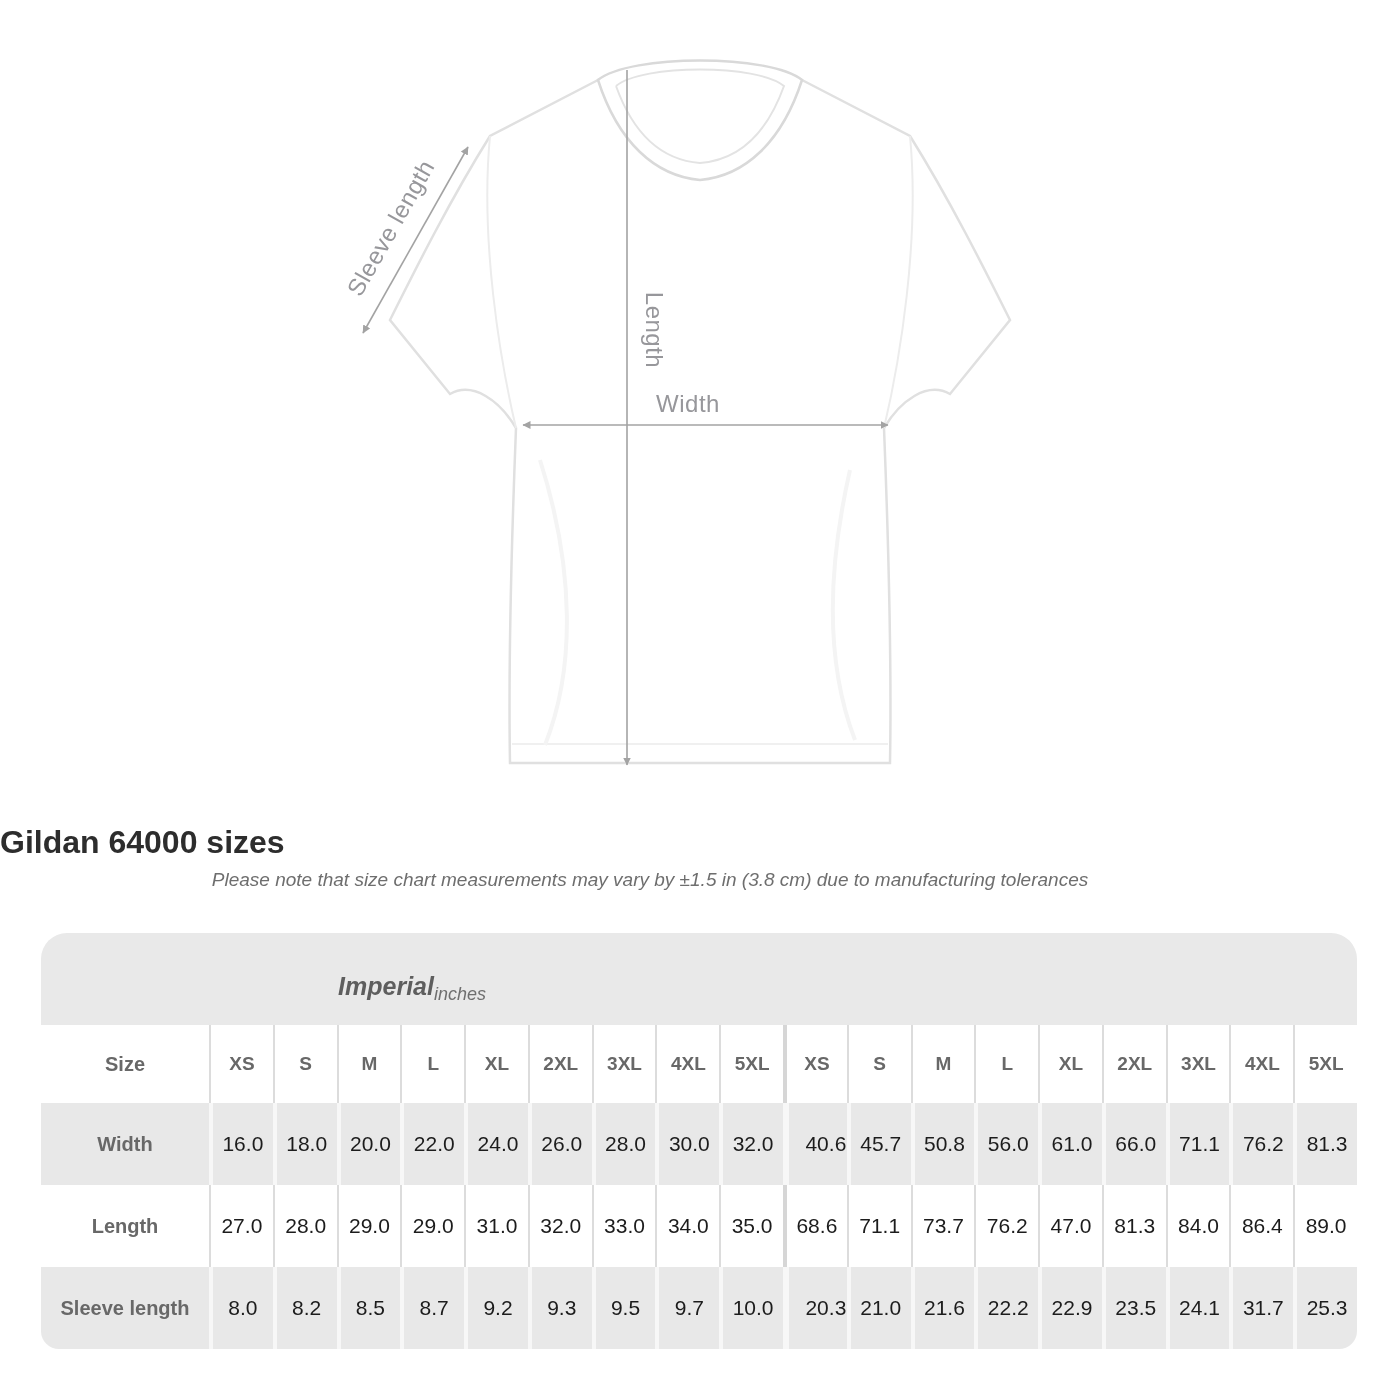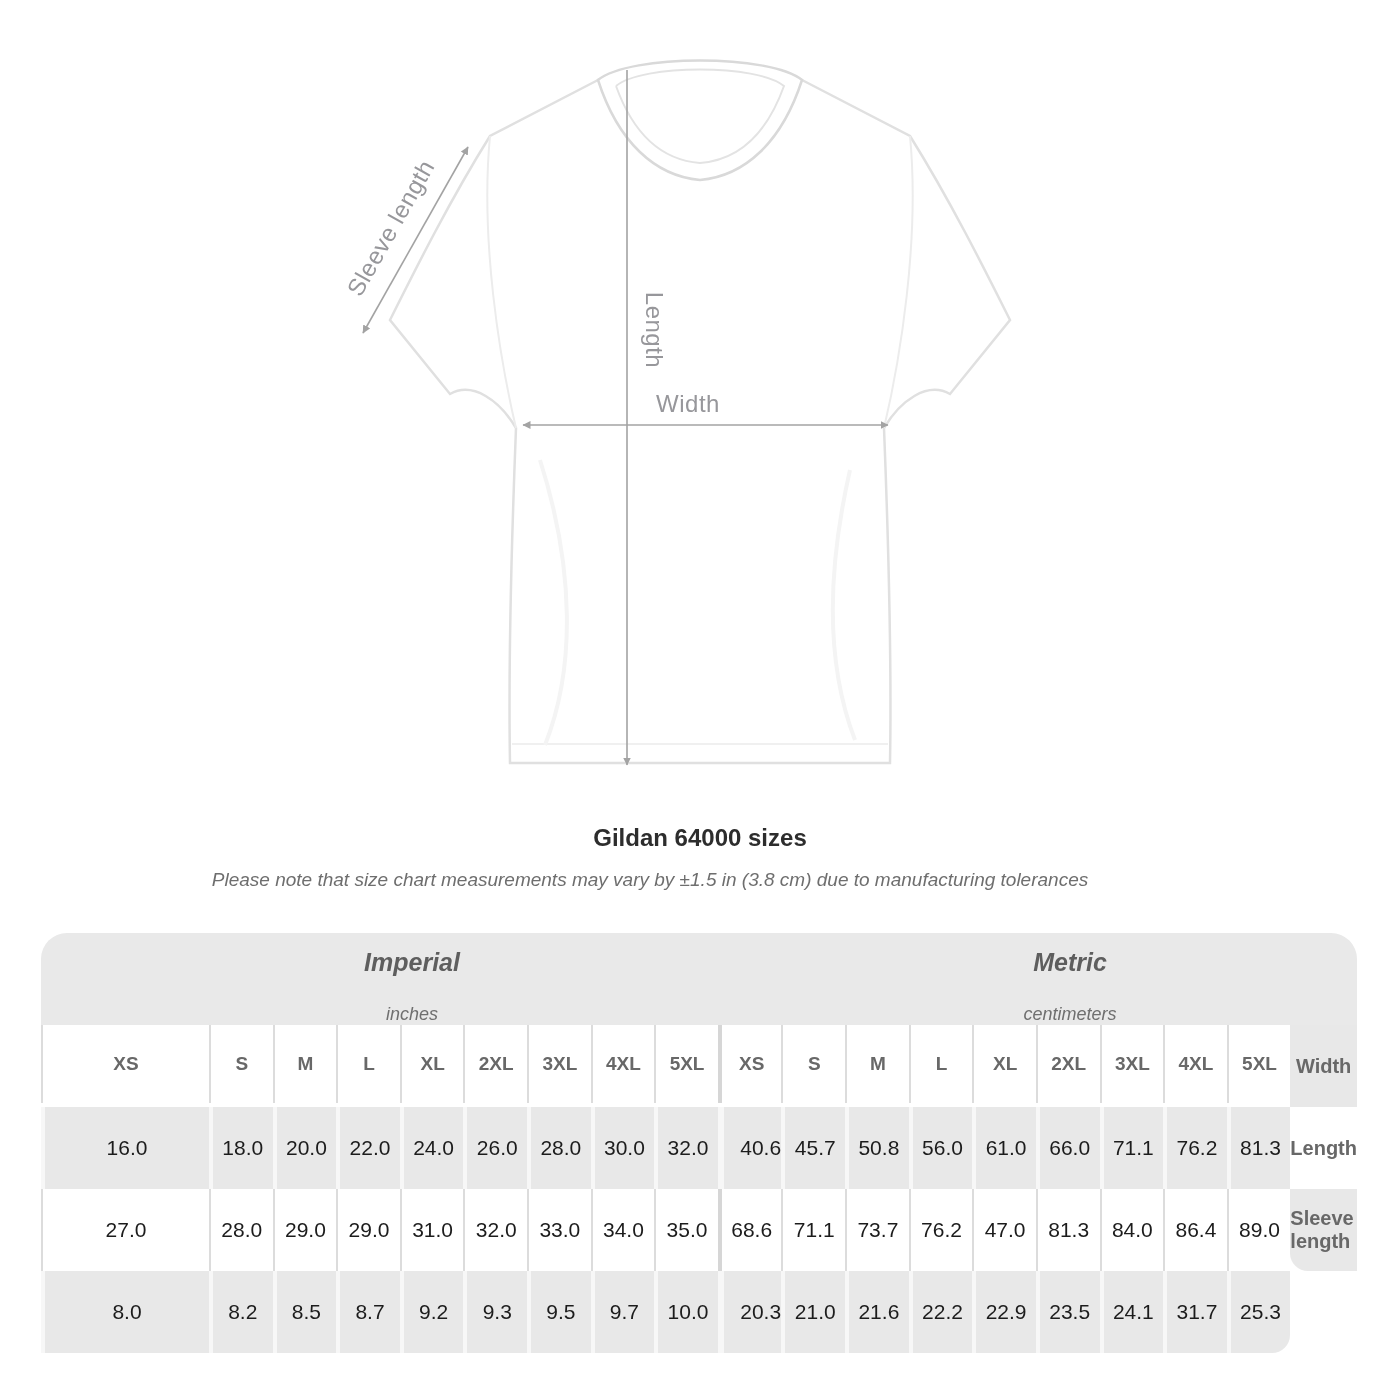--- a/index.html
+++ b/index.html
@@ -10,30 +10,30 @@
     position:relative;
     overflow:hidden;
   }
   
   .figure{position:absolute;left:330px;top:30px;width:740px;height:760px;}
   .figure svg{display:block;width:100%;height:100%;}
   .dim-label{fill:#97979b;font-size:24px;font-weight:400;letter-spacing:0.5px;}
   
   .title{
     position:absolute;top:824px;left:0;width:1400px;
-    text-align:center;font-size:24px;font-weight:bold;color:#2d2d2d;
+    font-size:32px;font-weight:bold;color:#2d2d2d;
   }
   .note{
     position:absolute;top:869px;left:0;width:1300px;
     text-align:center;font-style:italic;font-size:19px;color:#6e6e6e;
   }
   
   .size-table{position:absolute;left:41px;top:933px;width:1316px;}
   .band{display:flex;height:92px;background:#e9e9e9;border-radius:26px 26px 0 0;}
-  .band-half{display:flex;flex-direction:column;align-items:center;justify-content:space-between;padding-top:15px;box-sizing:border-box;}
+  .band-half{display:flex;flex-direction:row;align-items:center;justify-content:center;padding-top:15px;box-sizing:border-box;}
   .band-left{width:calc(50% + 84px);}
   .band-right{flex:1;}
   .band-title{font-size:25px;font-weight:bold;font-style:italic;color:#5e5e5e;}
   .band-sub{font-size:18px;font-style:italic;color:#6f6f6f;margin-top:15px;}
   .grid{display:grid;grid-template-columns:168px repeat(18,1fr);}
   .cell{display:flex;align-items:center;justify-content:center;box-sizing:border-box;}
   .head{height:78px;background:#ffffff;font-weight:bold;color:#686868;font-size:19px;}
   .val{height:82px;font-size:21px;color:#1c1c1c;}
   .gray{background:#e8e8e8;}
   .white{background:#ffffff;}
@@ -96,26 +96,23 @@
 
   <div class="title">Gildan 64000 sizes</div>
   <div class="note">Please note that size chart measurements may vary by ±1.5 in (3.8 cm) due to manufacturing tolerances</div>
 
   <div class="size-table">
     <div class="band">
       <div class="band-half band-left">
         <div class="band-title">Imperial</div>
         <div class="band-sub">inches</div>
       </div>
-      <div class="band-half band-right">
-        <div class="band-title">Metric</div>
-        <div class="band-sub">centimeters</div>
-      </div>
     </div>
     <div class="grid" id="size-grid">
+        <div class="cell head label-cell">Size</div>
         <div class="cell head sep">XS</div>
         <div class="cell head sep">S</div>
         <div class="cell head sep">M</div>
         <div class="cell head sep">L</div>
         <div class="cell head sep">XL</div>
         <div class="cell head sep">2XL</div>
         <div class="cell head sep">3XL</div>
         <div class="cell head sep">4XL</div>
         <div class="cell head sep">5XL</div>
         <div class="cell head sep group-div">XS</div>

